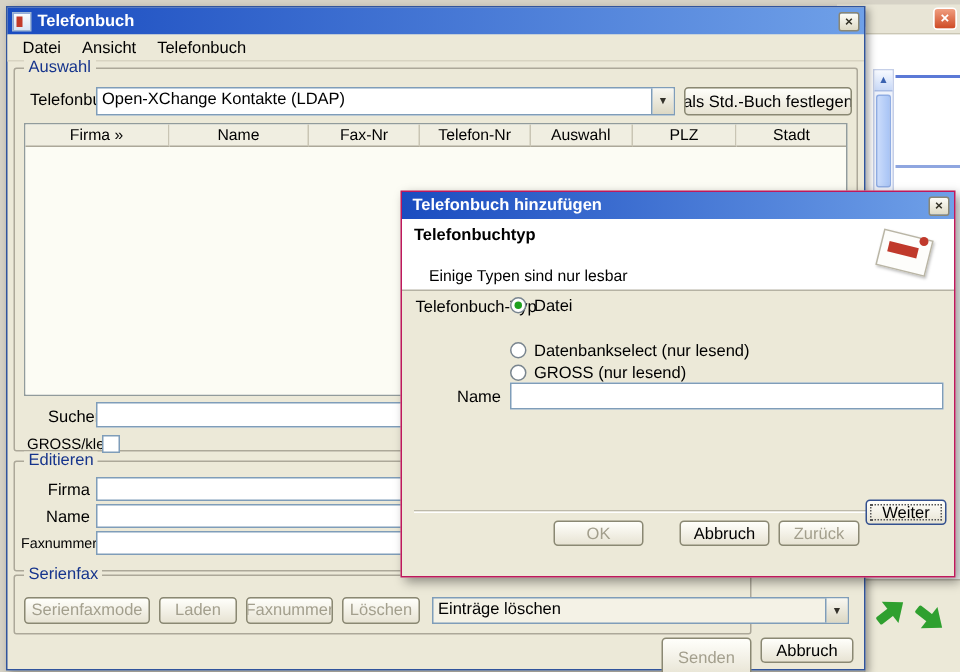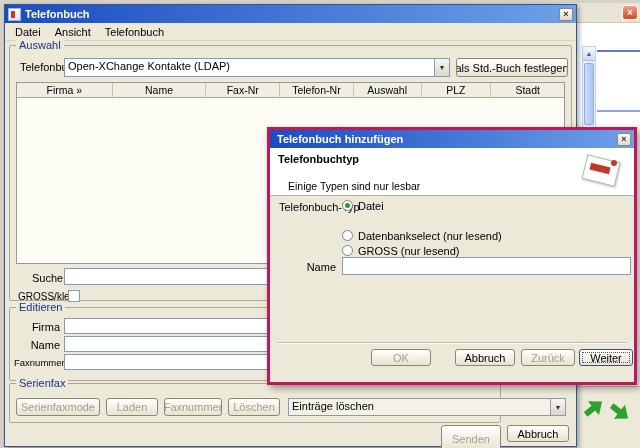--- a/index.html
+++ b/index.html
@@ -43,21 +43,21 @@
              padding-left:4px; gap:2px; border-bottom:1px solid #D8D4C2; background:#ECE9D8; }
   .menu-item { padding:1px 6px; }
   .table { position:absolute; left:6px; top:36px; width:549px; height:182px; border:1px solid #919B9C; background:#FCFCF4; }
   .thead { display:flex; height:15px; }
   .th { background:#F0EEE1; border-right:1px solid #C9C5B4; border-bottom:1px solid #ACA899;
         display:flex; align-items:center; justify-content:center; font-size:10.5px; overflow:hidden; }
   .tbody { position:absolute; left:0; right:0; top:15px; bottom:0; background:#FCFCF4; }
 
   
   .dialog { left:267px; top:127px; width:370px; height:258px; position:absolute; background:#ECE9D8;
-            border:3px solid #be185d; box-shadow:3px 3px 7px rgba(0,0,0,.4); z-index:3; }
+            border:1px solid #be185d; box-shadow:3px 3px 7px rgba(0,0,0,.4); z-index:3; }
   .dlg-header { position:absolute; top:18px; left:0; right:0; height:48px; background:#fff; border-bottom:1px solid #B5B2A3; }
   .h-title { position:absolute; left:8px; top:5px; font-weight:bold; }
   .h-line { position:absolute; left:18px; font-size:10.5px; }
   .wiz { position:absolute; right:10px; top:3px; width:44px; height:40px; }
   .wiz .card { position:absolute; left:4px; top:7px; width:34px; height:25px; background:#FDFDFB;
                border:1px solid #B9B5A5; transform:rotate(14deg); box-shadow:1px 1px 2px rgba(0,0,0,.25); }
   .wiz .mark { position:absolute; left:10px; top:14px; width:20px; height:7px; background:#C0392B; transform:rotate(14deg); }
   .wiz .dot { position:absolute; left:31px; top:9px; width:6px; height:6px; border-radius:50%; background:#C0392B; }
   .sep { position:absolute; left:8px; right:8px; top:212px; height:2px; border-top:1px solid #BDB9A9; border-bottom:1px solid #fff; }
 
@@ -209,16 +209,16 @@
     </div>
 
     <span class="lbl" style="left:30px; top:131px; width:36px; text-align:right;">Name</span>
     <input class="txt" style="left: 72px; top: 127px; width: 289px; height: 18px;">
 
     <div class="sep"></div>
 
     <div class="btn disabled" style="left:101px; top:219px; width:60px; height:17px;">OK</div>
     <div class="btn" style="left:185px; top:219px; width:60px; height:17px;">Abbruch</div>
     <div class="btn disabled" style="left:251px; top:219px; width:54px; height:17px;">Zurück</div>
-    <div class="btn default" style="left:309px; top:219px; width:54px; height:17px;">Weiter</div>
+    <div class="btn default" style="left:309px; top:205px; width:54px; height:17px;">Weiter</div>
   </div>
 
 </div>
 
 </body></html>

